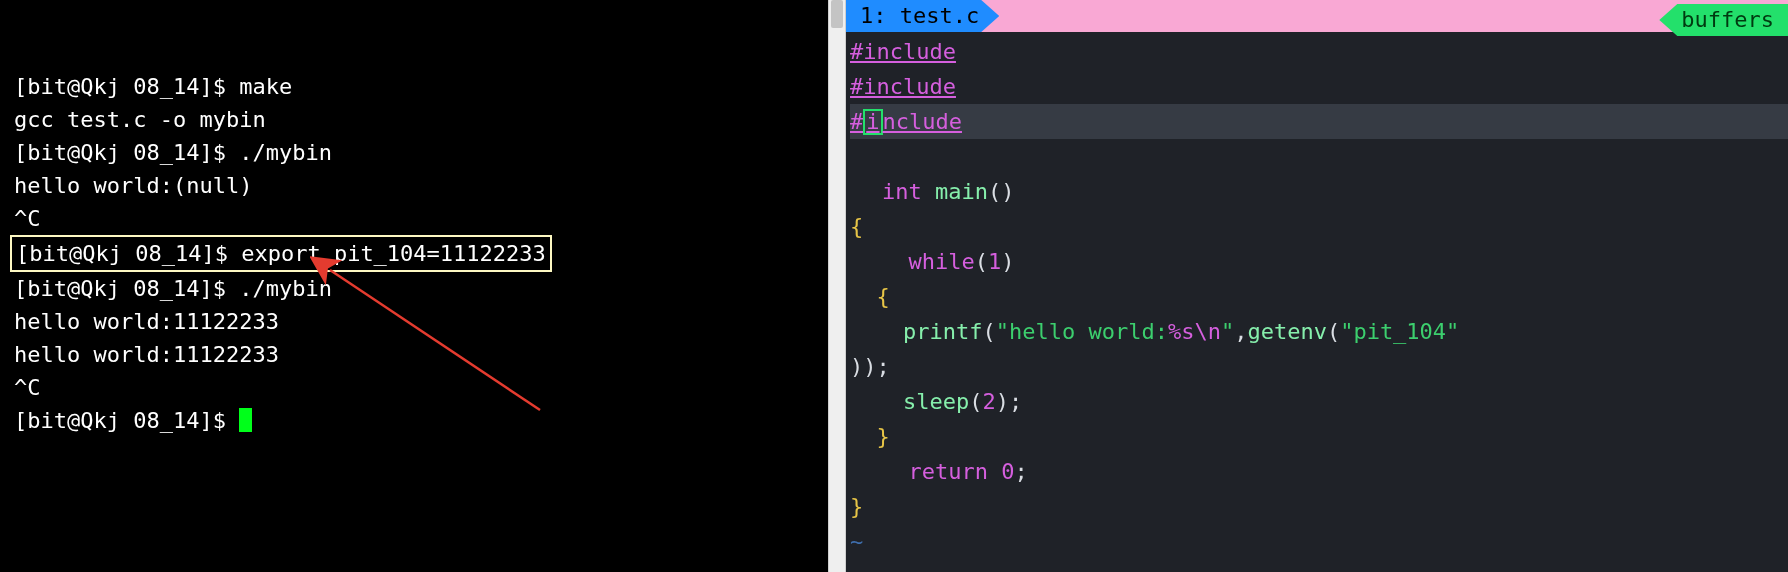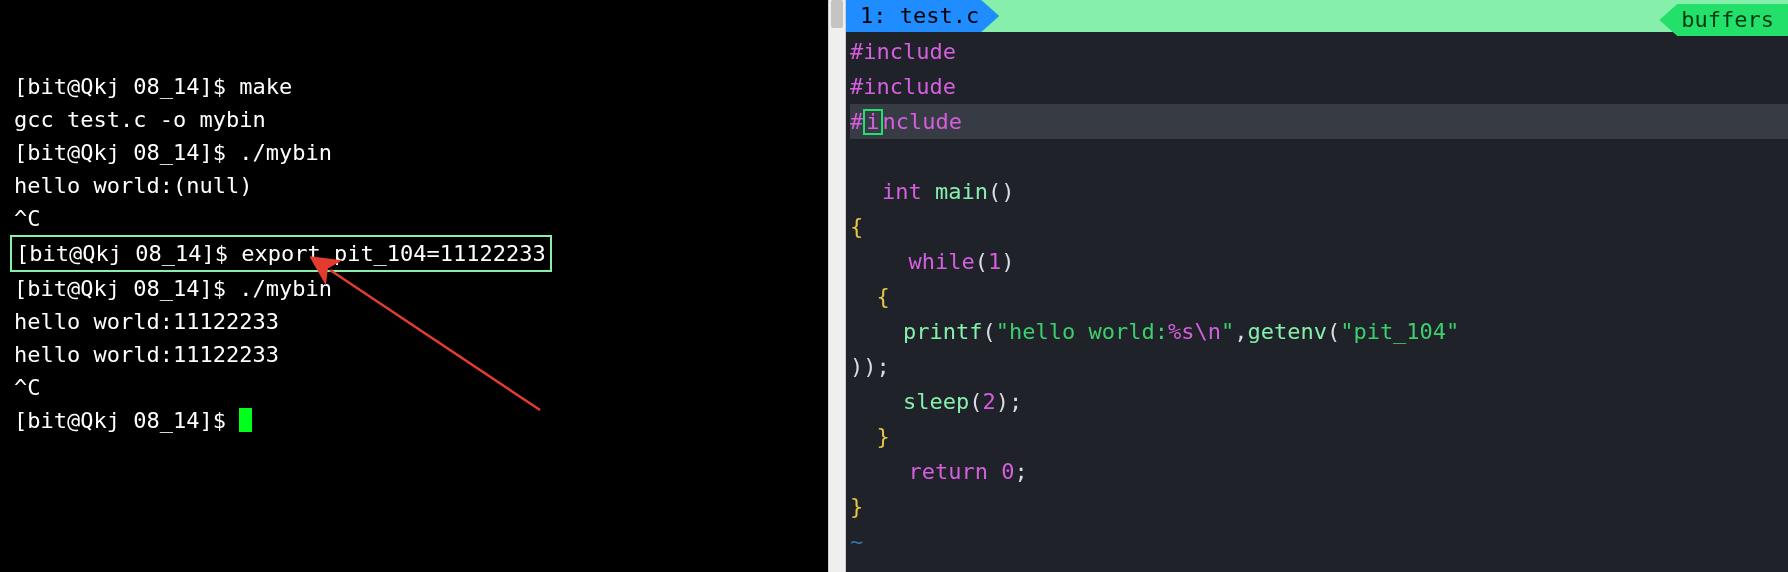--- a/index.html
+++ b/index.html
@@ -14,21 +14,21 @@
     color: #ffffff;
     font-size: 22px;
     line-height: 33px;
     padding: 4px 0 0 14px;
     white-space: pre;
   }
   .terminal-pane .line { display: block; }
   .prompt { color: #ffffff; }
   .redbox {
     display: inline-block;
-    border: 2px solid #86efac;
+    border: 2px solid #fef9c3;
     padding: 0 4px;
     margin-left: -4px;
   }
   .cursor {
     display: inline-block;
     width: 13px; height: 24px;
     background: #00ff1a;
     vertical-align: -4px;
   }
   
@@ -59,21 +59,21 @@
   .editor-pane {
     flex: 1; height: 100%;
     background: #1f2228;
     font-size: 22px;
     line-height: 35px;
     position: relative;
     overflow: hidden;
   }
   .tabbar {
     height: 32px;
-    background: #86efac;
+    background: #f9a8d4;
     position: relative;
   }
   .tab {
     position: absolute;
     left: 0; top: 0;
     height: 32px;
     background: #1f8cff;
     color: #000000;
     font-size: 22px;
     line-height: 32px;
@@ -91,21 +91,21 @@
     padding: 0 14px 0 22px;
     clip-path: polygon(18px 0, 100% 0, 100% 100%, 18px 100%, 0 50%);
   }
   .code {
     padding: 2px 0 0 4px;
     color: #d9dde3;
     white-space: pre;
   }
   .code .row { display: block; height: 35px; }
   .code .row.current { background: #363b44; }
-  .hl-pre   { color: #d55fde; }   
+  .hl-pre   { color: #d55fde; text-decoration: underline; }   
   .hl-hdr   { color: #4ec9b0; }   
   .hl-kw    { color: #d55fde; margin-left: 32px; }   
   .hl-fn    { color: #86efac; }   
   .hl-str   { color: #3ccf6e; }   
   .hl-fmt   { color: #d55fde; }   
   .hl-esc   { color: #d55fde; }   
   .hl-num   { color: #d55fde; }
   .hl-brace { color: #e7c547; }
   .hl-punct { color: #d9dde3; }
   .hl-tilde { color: #3f6fae; }

